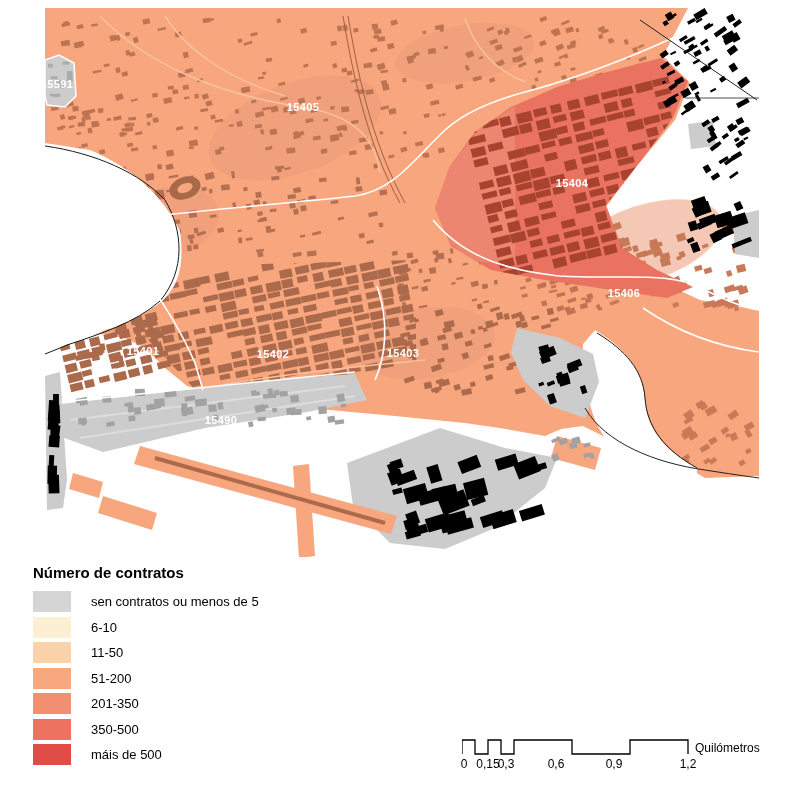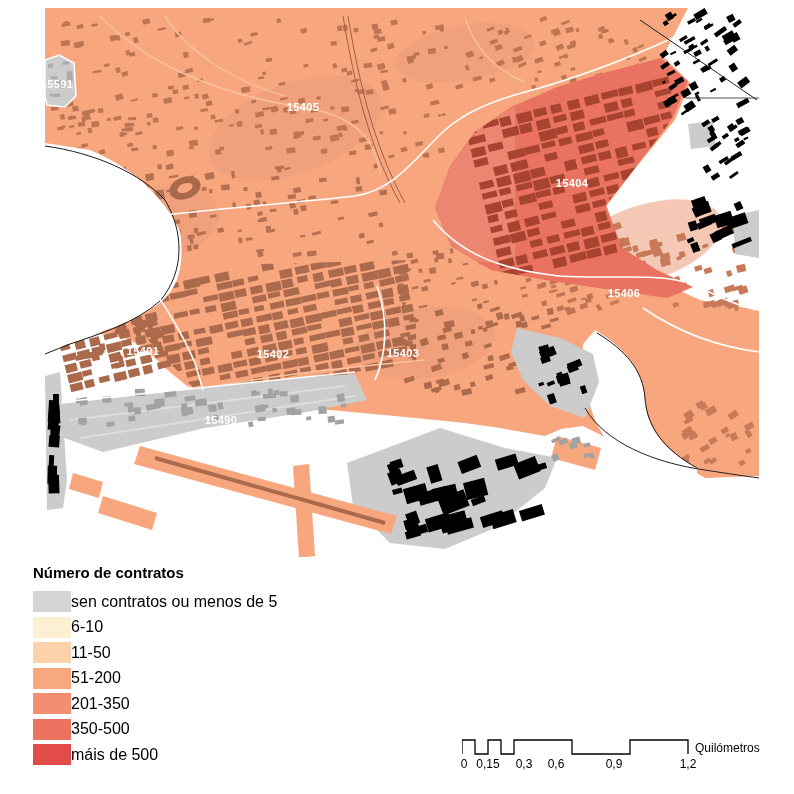--- a/index.html
+++ b/index.html
@@ -6,21 +6,21 @@
   body{width:794px;height:794px;position:relative;overflow:hidden;
        font-family:"Liberation Sans", sans-serif;}
   .map{position:absolute;left:45px;top:8px;width:715px;height:549px;overflow:hidden;}
   .map svg{display:block;}
   .zone-label{font-size:11px;font-weight:700;fill:#ffffff;letter-spacing:.4px;}
   .zone-label{text-anchor:middle;}
   .legend{position:absolute;left:33px;top:564px;width:340px;}
   .legend-title{font-size:15px;font-weight:700;color:#000;margin:0 0 10px 0;}
   .legend-row{display:flex;align-items:center;height:21px;margin-bottom:4.5px;}
   .legend-swatch{width:38px;height:21px;flex:0 0 38px;}
-  .legend-label{font-size:16px;color:#000;margin-left:0;white-space:nowrap;}
+  .legend-label{font-size:13px;color:#000;margin-left:20px;white-space:nowrap;}
   .scalebar{position:absolute;left:455px;top:733px;width:335px;height:45px;}
   .scalebar svg{position:absolute;left:7px;top:6px;}
   .sb-ticks{position:absolute;left:7px;top:24px;width:320px;height:16px;}
   .sb-tick{position:absolute;transform:translateX(-50%);font-size:12px;color:#000;}
   .sb-unit{position:absolute;left:240px;top:8px;font-size:12px;color:#000;white-space:nowrap;text-align:right;}
 </style>
 </head>
 <body>
 
 <div class="map">
@@ -1331,19 +1331,19 @@
   </div>
 </div>
 
 <div class="scalebar">
   <svg width="240" height="18" viewBox="0 0 240 18">
     <path d="M0,15 L0,1 L13,1 L13,15 L26,15 L26,1 L39,1 L39,15 L52,15 L52,1 L110,1 L110,15 L168,15 L168,1 L226,1 L226,15" fill="none" stroke="#000" stroke-width="1.3"></path>
   </svg>
   <div class="sb-ticks">
     <span class="sb-tick" style="left:2px">0</span>
     <span class="sb-tick" style="left:26px">0,15</span>
-    <span class="sb-tick" style="left:62px">0,3</span>
+    <span class="sb-tick" style="left:44px">0,3</span>
     <span class="sb-tick" style="left:94px">0,6</span>
     <span class="sb-tick" style="left:152px">0,9</span>
     <span class="sb-tick" style="left:226px">1,2</span>
   </div>
   <span class="sb-unit">Quilómetros</span>
 </div>
 
 </body></html>

